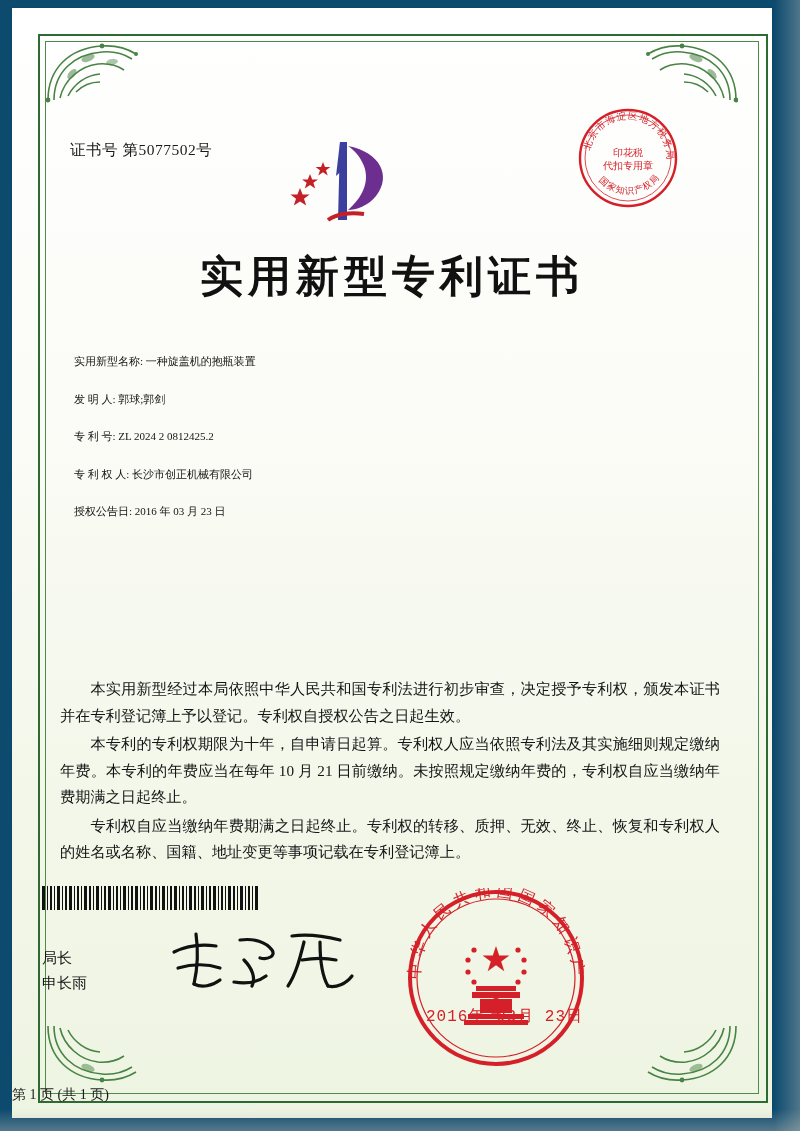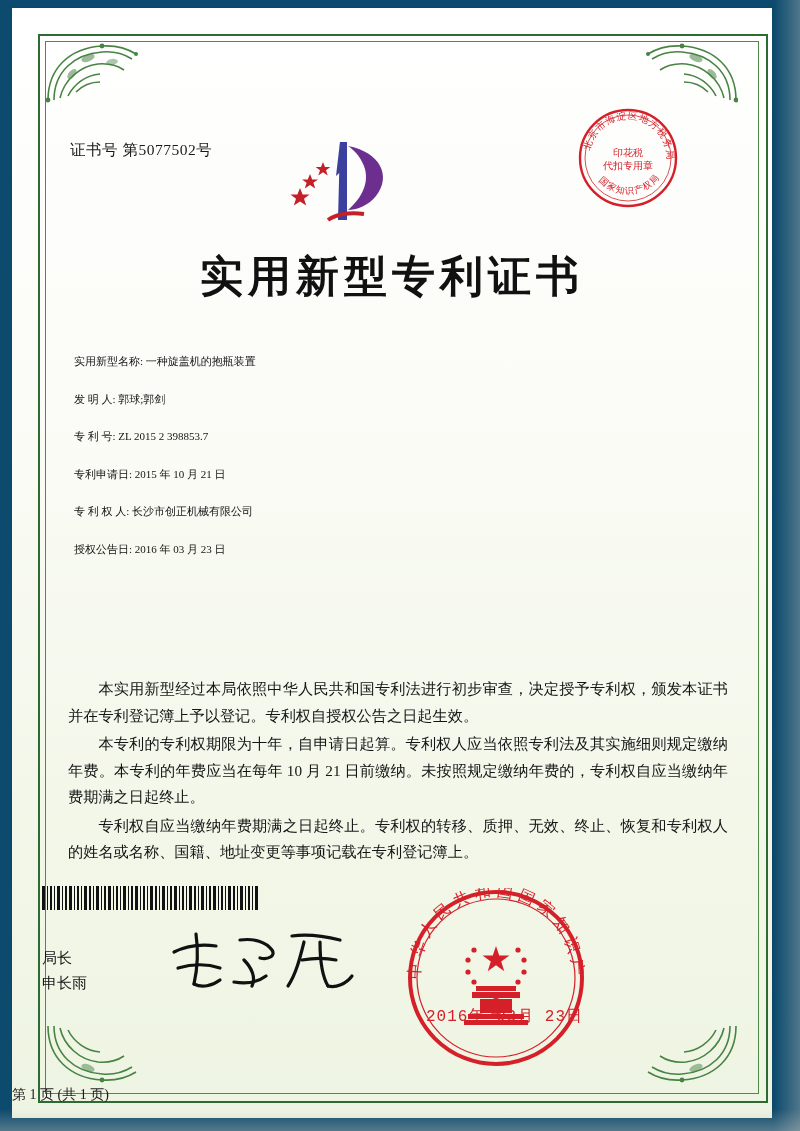--- a/index.html
+++ b/index.html
@@ -131,21 +131,21 @@
   .field .lbl {
     display: inline-block;
   }
   .field .val {
     display: inline-block;
   }
 
   
   .body-text {
     position: absolute;
-    left: 56px;
+    left: 48px;
     top: 668px;
     width: 660px;
     font-size: 15.2px;
     line-height: 26.5px;
     color: #141414;
     text-align: justify;
   }
   .body-text p {
     margin: 0 0 2px 0;
     text-indent: 2em;
@@ -325,25 +325,21 @@
       <div class="field">
         <span class="lbl">实用新型名称:</span>
         <span class="val">一种旋盖机的抱瓶装置</span>
       </div>
       <div class="field">
         <span class="lbl">发 明 人:</span>
         <span class="val">郭球;郭剑</span>
       </div>
       <div class="field">
         <span class="lbl">专 利 号:</span>
-        <span class="val">ZL 2015 2 398853.7</span>
-      </div>
-      <div class="field">
-        <span class="lbl">专利申请日:</span>
-        <span class="val">2015 年 10 月 21 日</span>
+        <span class="val">ZL 2024 2 0812425.2</span>
       </div>
       <div class="field">
         <span class="lbl">专 利 权 人:</span>
         <span class="val">长沙市创正机械有限公司</span>
       </div>
       <div class="field">
         <span class="lbl">授权公告日:</span>
         <span class="val">2016 年 03 月 23 日</span>
       </div>
     </div>

